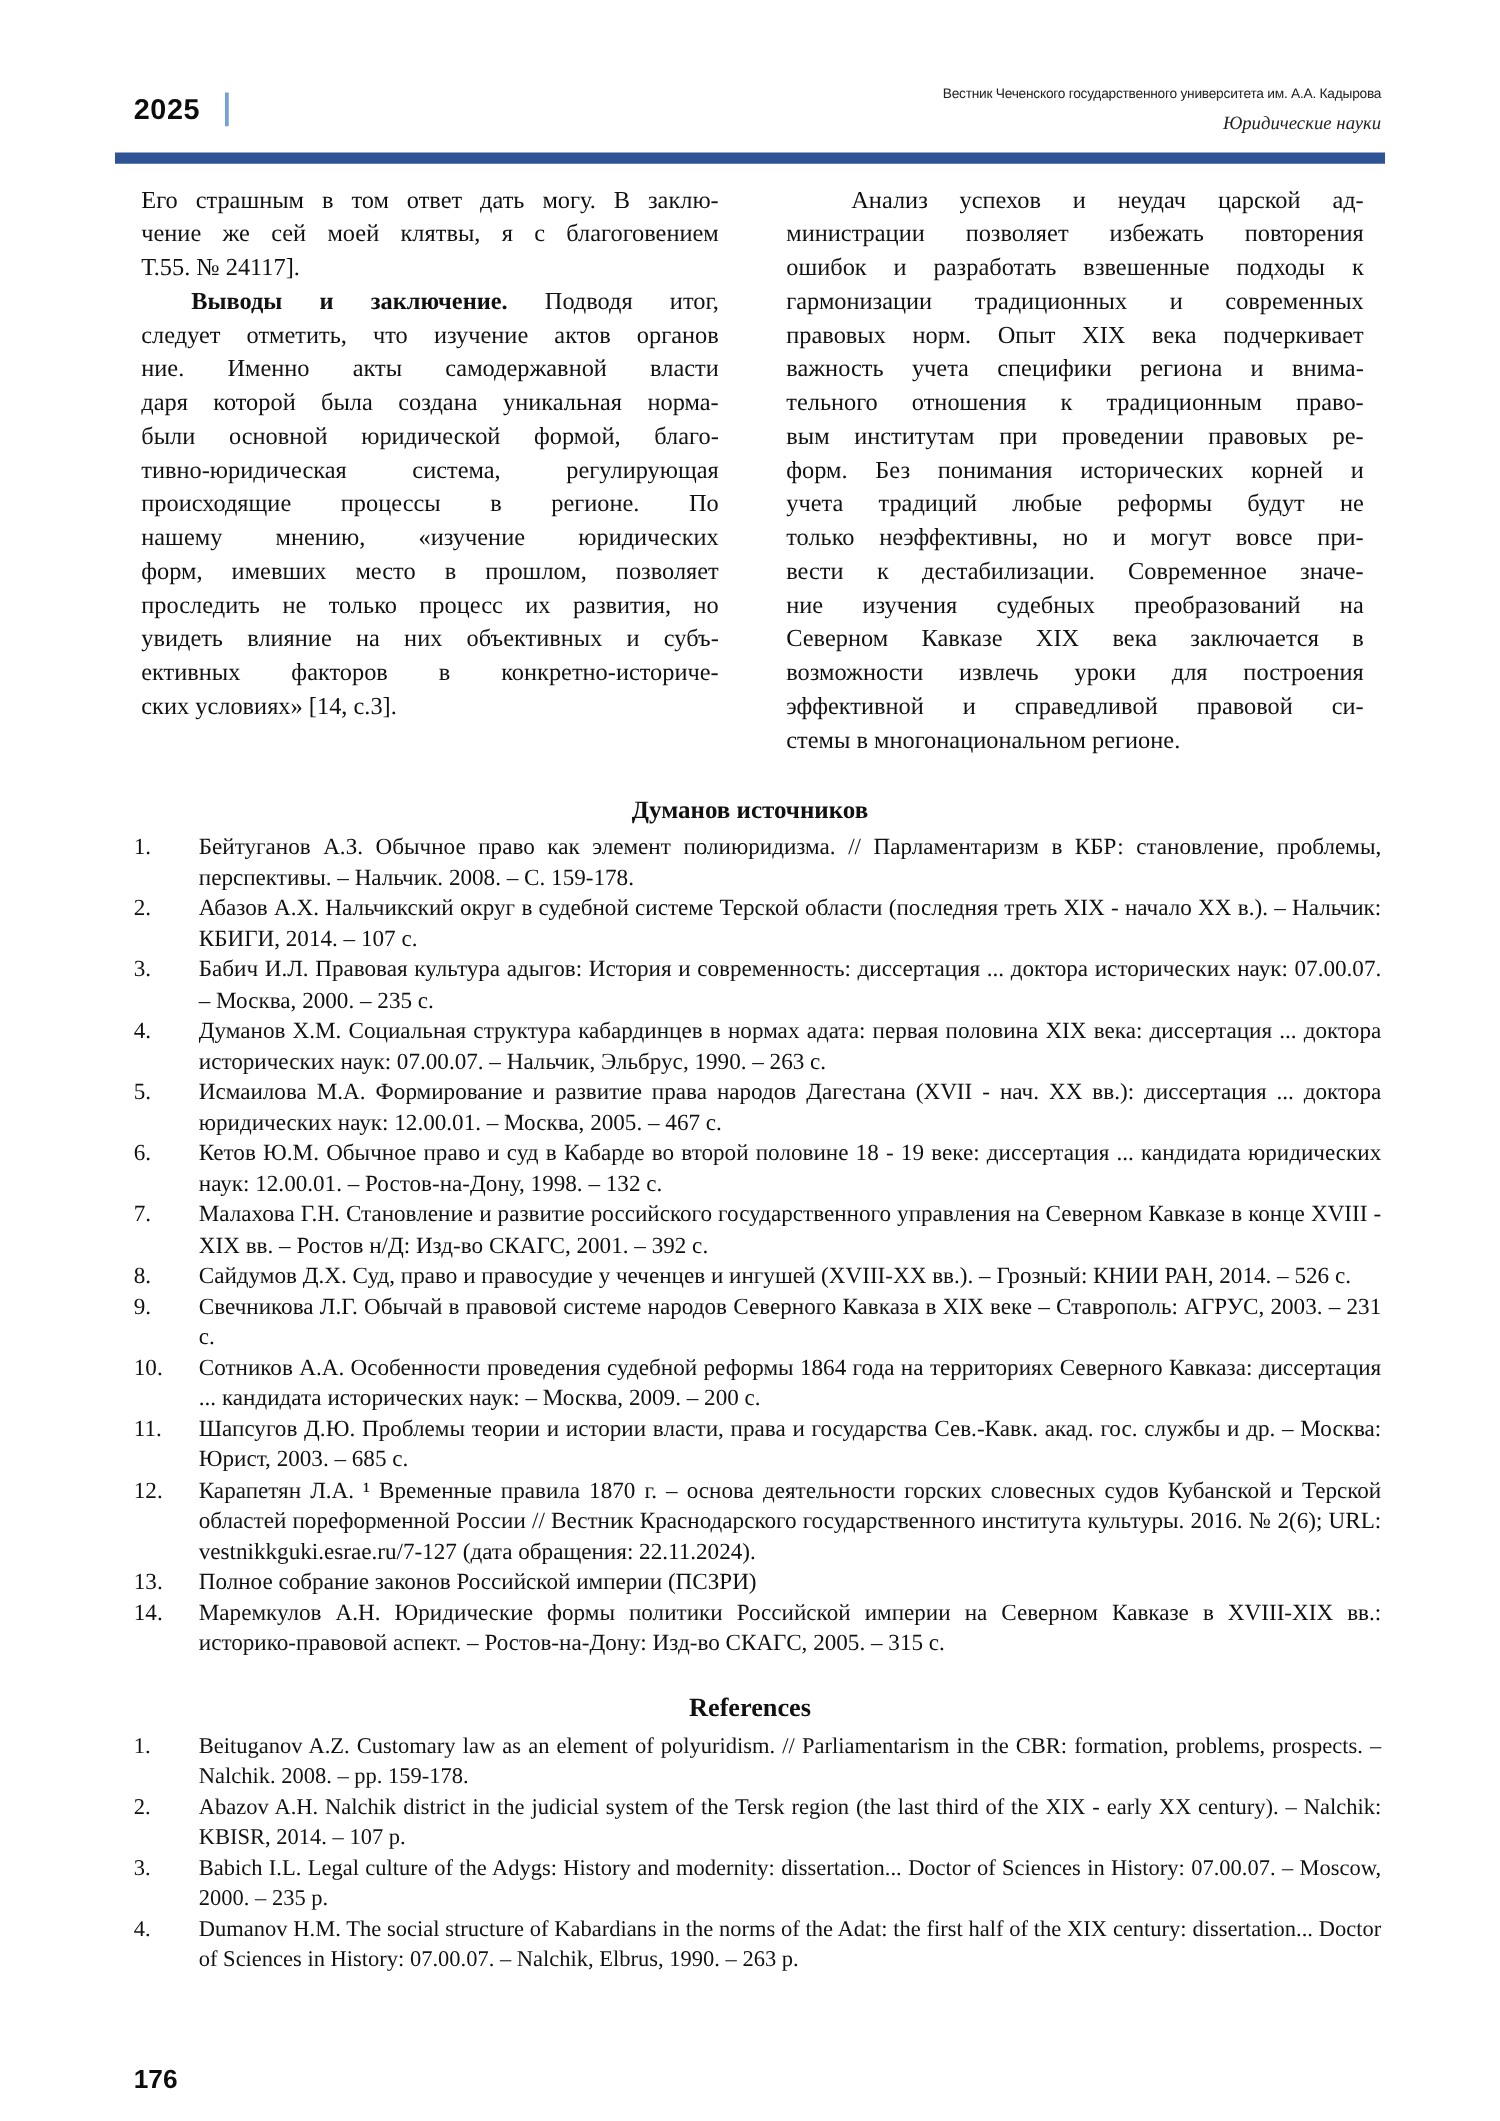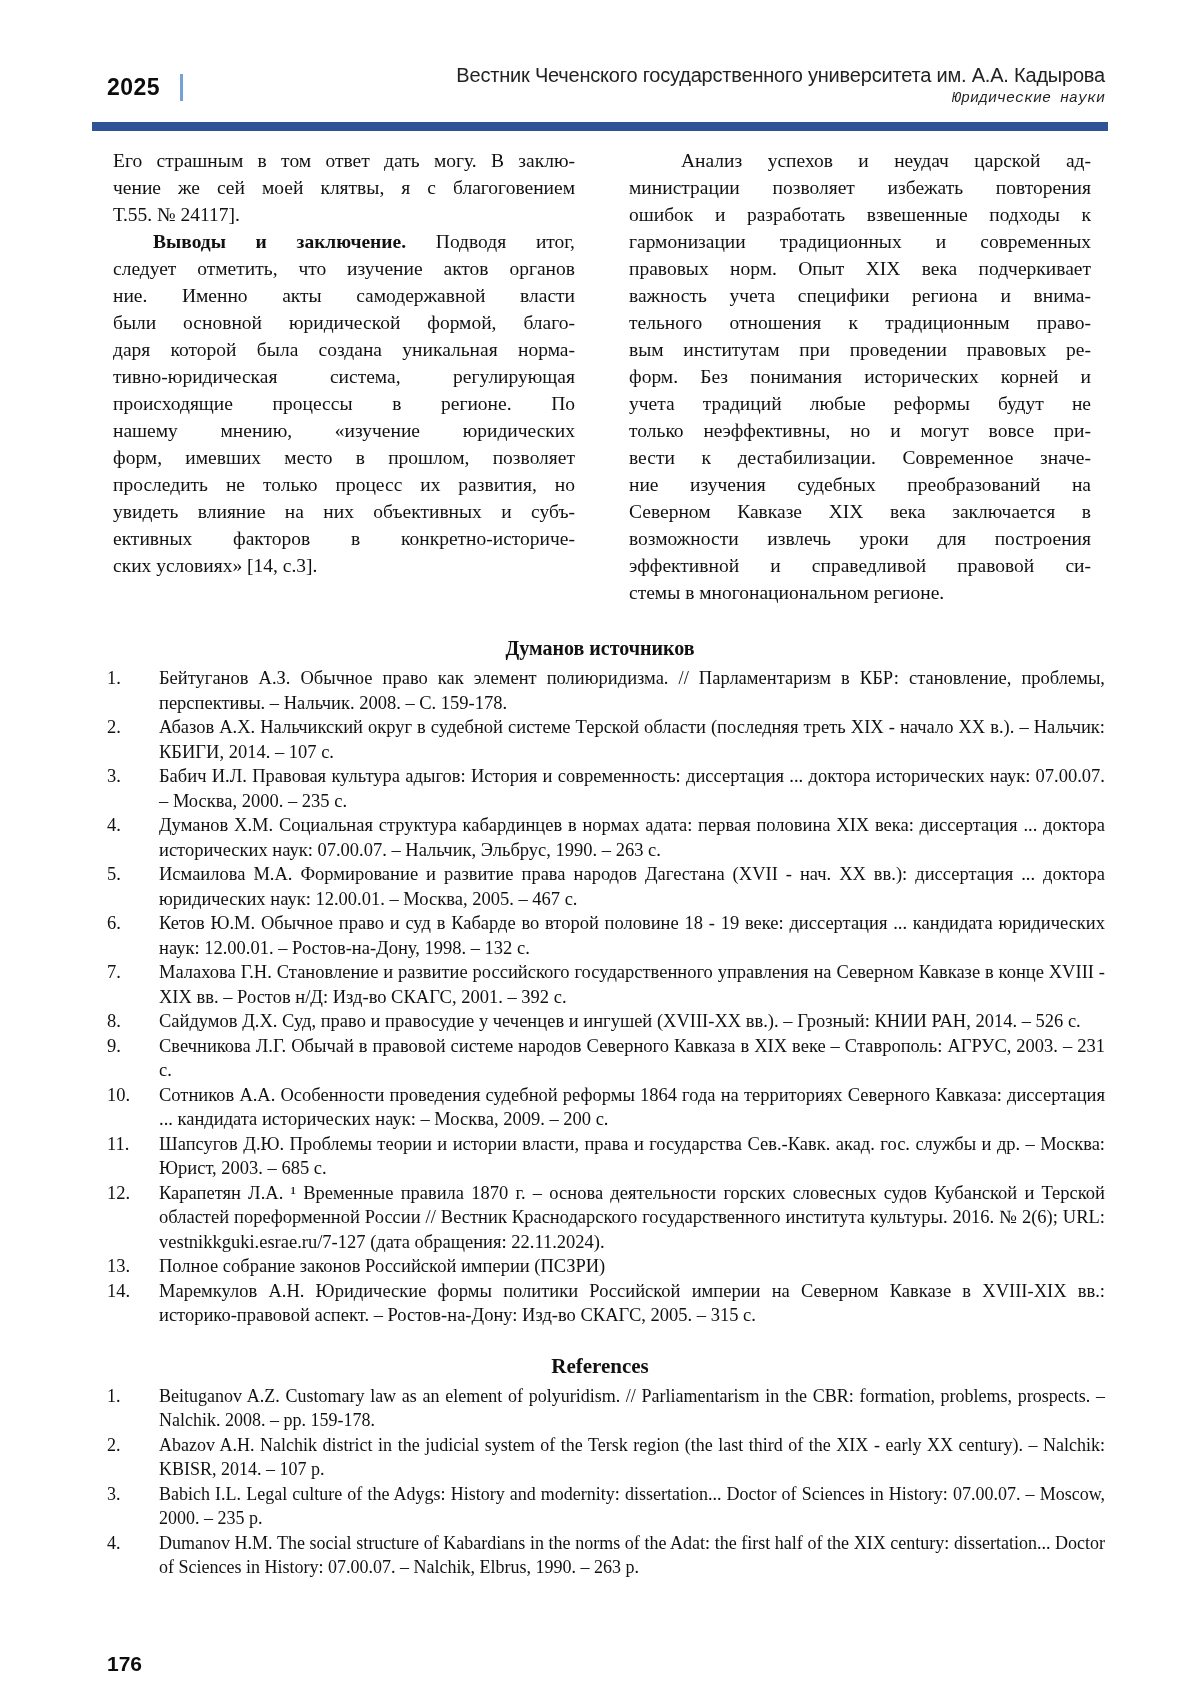--- a/index.html
+++ b/index.html
@@ -16,24 +16,24 @@
   .hdr{display:flex;justify-content:space-between;align-items:flex-start;}
   .hdr-left{display:flex;align-items:center;margin-top:10px;margin-left:12px;}
   .year{
     font-family:"Liberation Sans", sans-serif;
     font-weight:bold;font-size:23px;letter-spacing:.5px;color:#0d0d0d;
   }
   .vbar{display:inline-block;width:3px;height:27px;background:#74a2d8;margin-left:20px;}
   .hdr-right{text-align:right;line-height:22px;}
   .journal-title{
     font-family:"Liberation Sans", sans-serif;
-    font-size:20px;color:#222222;letter-spacing:-0.2px;text-align:right;
+    font-size:11px;color:#222222;letter-spacing:-0.2px;text-align:right;
   }
   .journal-section{
-    font-family:Liberation Mono, monospace;
+    font-family:Liberation Serif, serif;
     font-style:italic;font-size:15px;color:#222222;margin-top:2px;
   }
   .rule{height:9px;background:#2e5496;margin-top:12px;margin-left:-3px;margin-right:-3px;}
   
   .columns{display:flex;justify-content:space-between;margin-top:16px;padding:0 14px 0 18px;}
   .col{width:462px;font-size:19.5px;line-height:27px;}
   .col .line{text-align:justify;text-align-last:justify;white-space:normal;}
   .para .line:last-child{text-align-last:left;}
   .line.ind{text-indent:40px;}
   .col-right .para .line:first-child{text-indent:52px;}
@@ -78,22 +78,22 @@
     <div class="col col-left">
       <div class="para">
           <div class="line">Его страшным в том ответ дать могу. В заклю-</div>
           <div class="line">чение же сей моей клятвы, я с благоговением</div>
           <div class="line">Т.55. № 24117].</div>
         </div>
       <div class="line ind"><b>Выводы и заключение.</b><span> Подводя итог,</span></div>
       <div class="para">
           <div class="line">следует отметить, что изучение актов органов</div>
           <div class="line">ние. Именно акты самодержавной власти</div>
+          <div class="line">даря которой была создана уникальная норма-</div>
           <div class="line">были основной юридической формой, благо-</div>
-          <div class="line">даря которой была создана уникальная норма-</div>
           <div class="line">тивно-юридическая система, регулирующая</div>
           <div class="line">происходящие процессы в регионе. По</div>
           <div class="line">нашему мнению, «изучение юридических</div>
           <div class="line">форм, имевших место в прошлом, позволяет</div>
           <div class="line">проследить не только процесс их развития, но</div>
           <div class="line">увидеть влияние на них объективных и субъ-</div>
           <div class="line">ективных факторов в конкретно-историче-</div>
           <div class="line">ских условиях» [14, с.3].</div>
         </div>
     </div>

